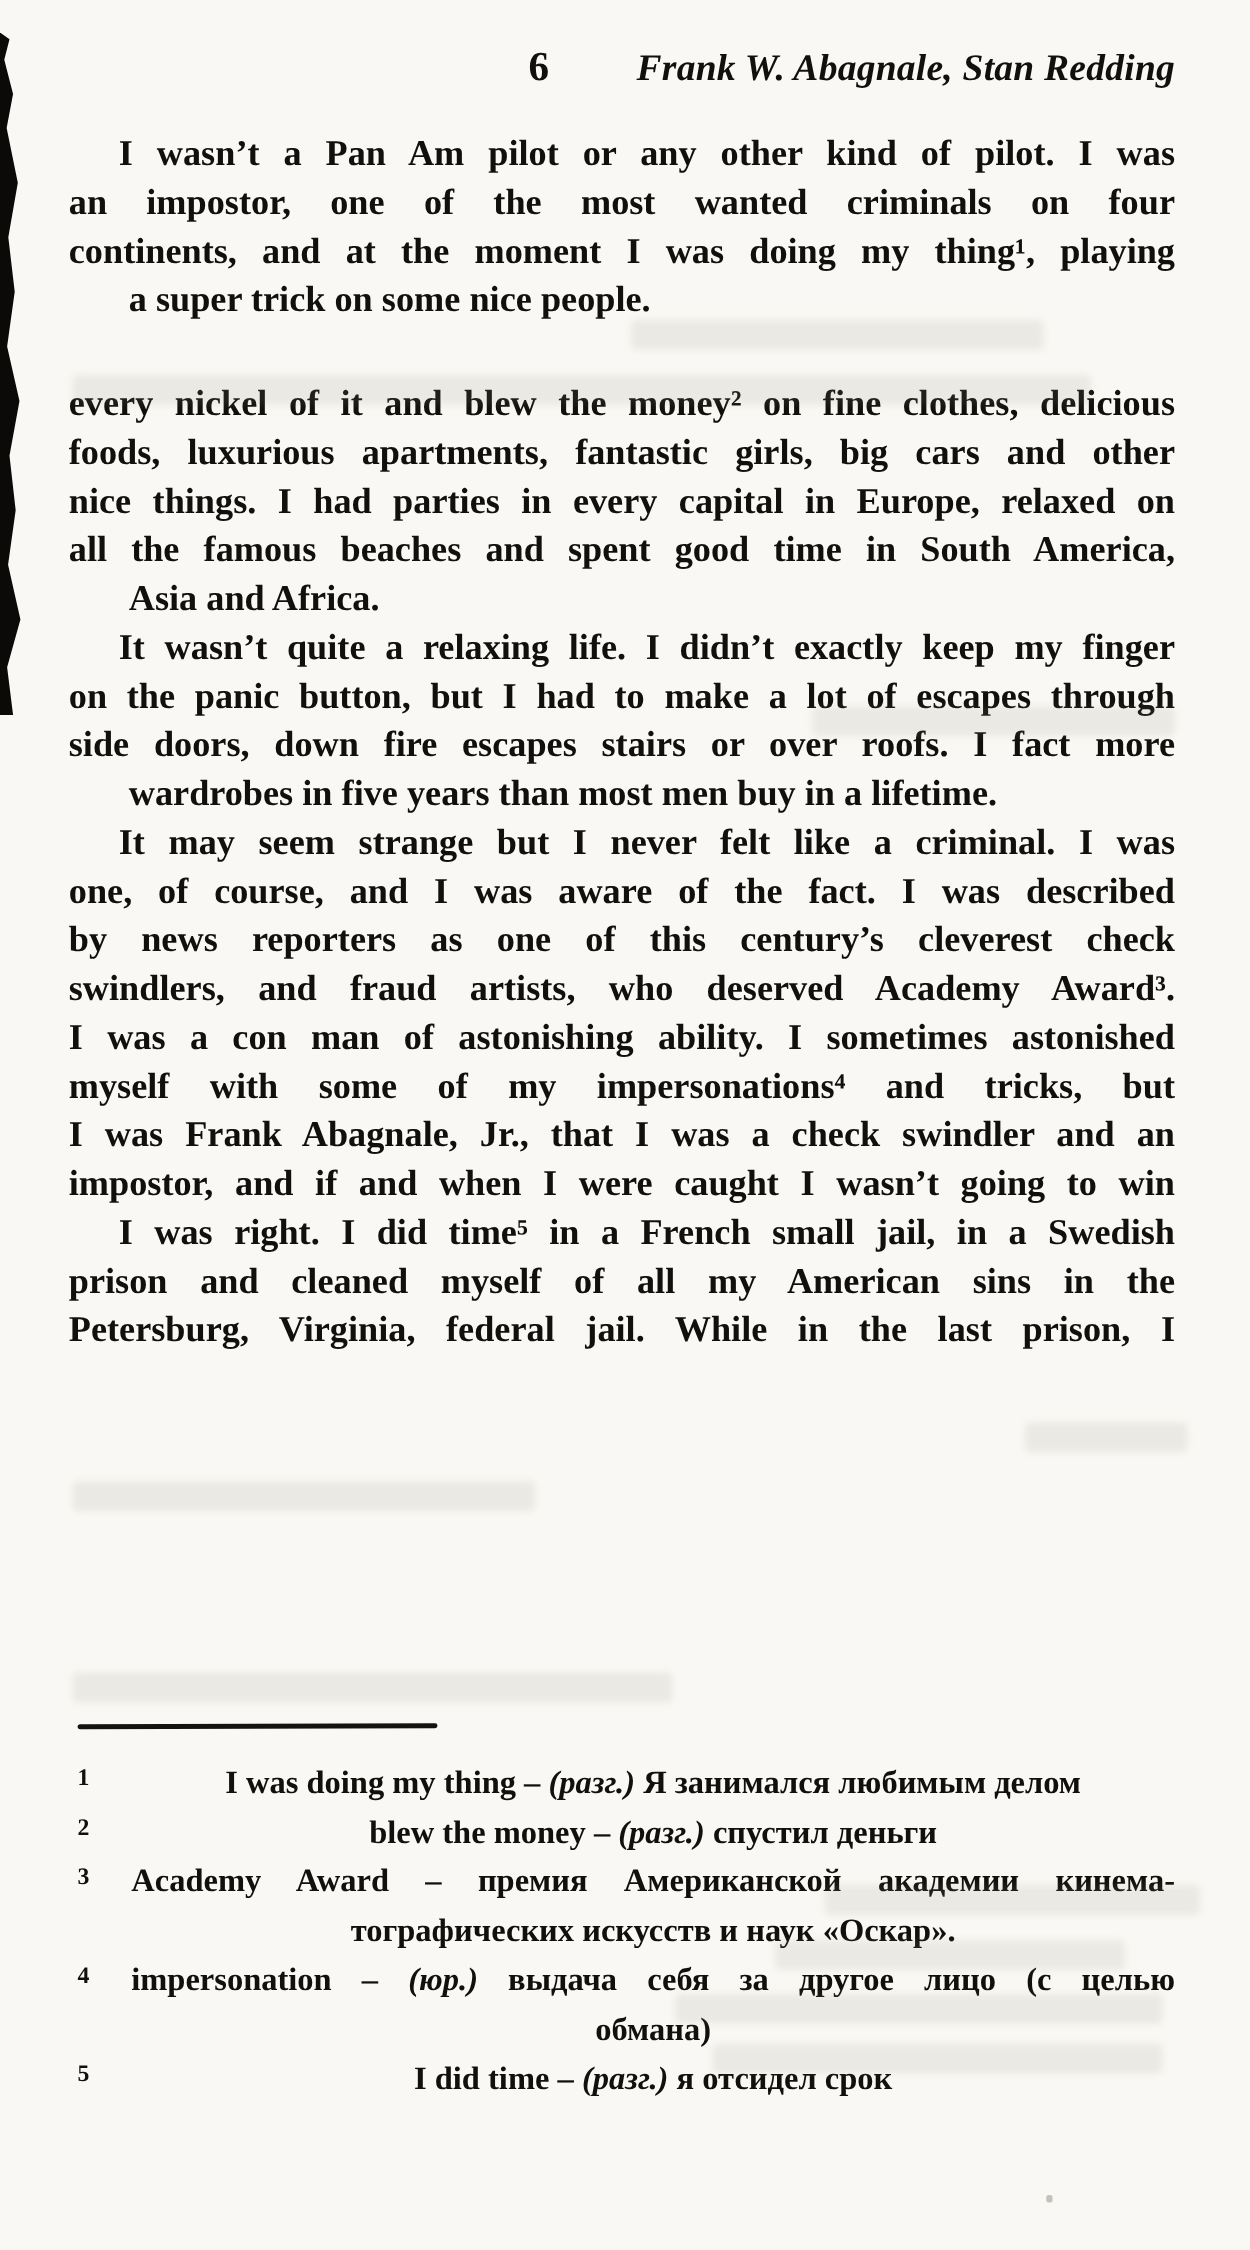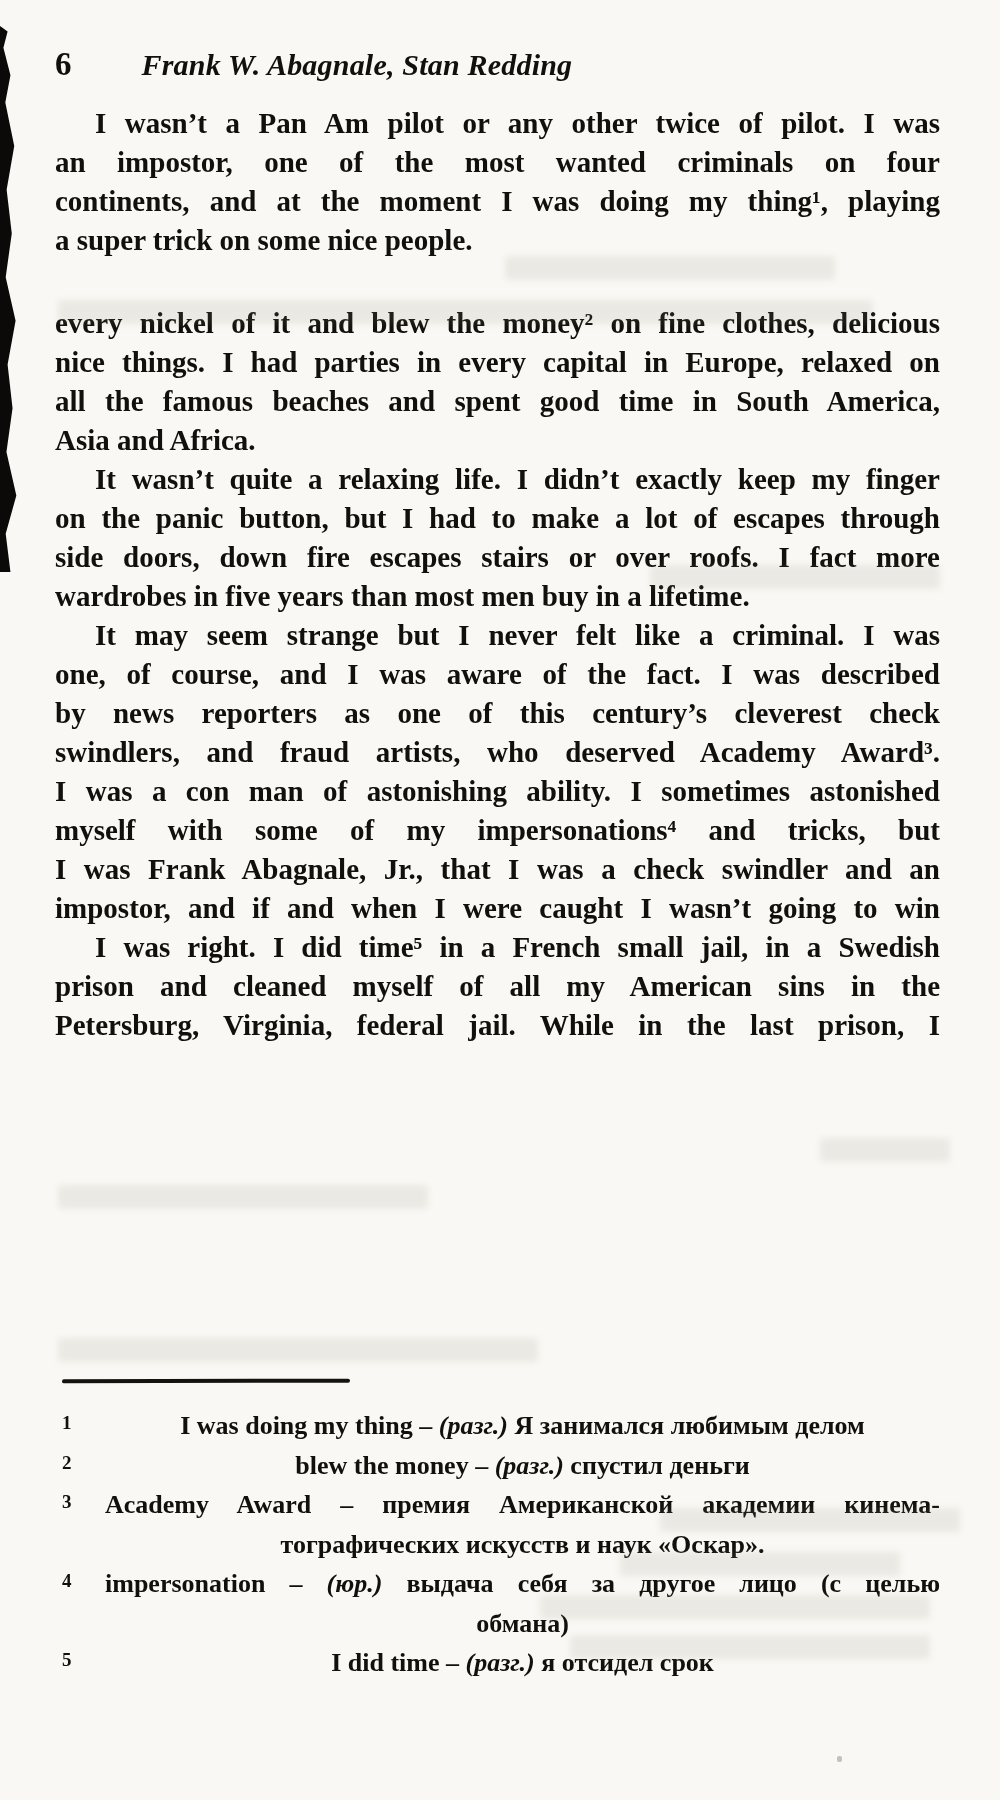--- a/index.html
+++ b/index.html
@@ -11,33 +11,33 @@
   .page{position:absolute;inset:0;}
   
   .scanband{
     position:absolute;left:0;top:26px;width:19px;height:546px;background:#0b0a08;
     clip-path:polygon(0 0,40% 1%,18% 4%,55% 9%,28% 14%,75% 22%,35% 30%,62% 38%,30% 46%,82% 54%,40% 62%,66% 70%,34% 78%,86% 86%,30% 93%,55% 100%,0 100%);
   }
   
   .bleed{position:absolute;height:24px;background:#8d8878;opacity:.13;filter:blur(3px);border-radius:4px;}
   .speck{position:absolute;width:5px;height:6px;background:#9a958a;opacity:.55;border-radius:2px;}
 
-  .header{position:absolute;top:46px;left:55px;right:60px;white-space:nowrap;}
+  .header{position:absolute;top:36px;left:55px;right:60px;white-space:nowrap;text-align:right;}
   .pagenum{font-size:33px;font-weight:600;display:inline-block;}
   .title{margin-left:70px;font-size:30px;font-weight:700;font-style:italic;display:inline-block;letter-spacing:.2px;}
 
   .body{
     position:absolute;top:104px;left:55px;width:885px;
     font-size:29px;font-weight:600;line-height:39px;
   }
   .para{margin:0;}
   .para.brk{margin-bottom:44px;}
   .line{text-align:justify;text-align-last:justify;}
   .line.indent{text-indent:40px;}
-  .line.endline{text-align-last:left;}
+  .line.endline{text-align-last:left;margin-left:48px;}
 
   .fnrule{position:absolute;top:1379px;left:62px;width:288px;height:4px;background:#15130f;border-radius:2px;transform:rotate(-.15deg);}
 
   .footnotes{
     position:absolute;top:1406px;left:62px;width:878px;
     font-size:26px;font-weight:600;line-height:39.5px;
   }
   .fnrow{display:flex;align-items:flex-start;}
   .fnmark{flex:0 0 43px;width:43px;font-size:19px;line-height:36px;transform:translateY(-1px);}
   .fncontent{flex:1;min-width:0;}
@@ -51,27 +51,28 @@
 <div class="page">
 
   <div class="scanband"></div>
 
   <div class="header">
     <span class="pagenum">6</span><span class="title">Frank W. Abagnale, Stan Redding</span>
   </div>
 
   <div class="body" id="body-text">
       <div class="para brk">
-        <div class="line indent">I wasn’t a Pan Am pilot or any other twice of pilot. I was</div>
+        <div class="line indent">I wasn’t a Pan Am pilot or any other kind of pilot. I was</div>
         <div class="line">an impostor, one of the most wanted criminals on four</div>
         <div class="line">continents, and at the moment I was doing my thing¹, playing</div>
         <div class="line endline">a super trick on some nice people.</div>
       </div>
       <div class="para">
         <div class="line">every nickel of it and blew the money² on fine clothes, delicious</div>
+        <div class="line">foods, luxurious apartments, fantastic girls, big cars and other</div>
         <div class="line">nice things. I had parties in every capital in Europe, relaxed on</div>
         <div class="line">all the famous beaches and spent good time in South America,</div>
         <div class="line endline">Asia and Africa.</div>
       </div>
       <div class="para">
         <div class="line indent">It wasn’t quite a relaxing life. I didn’t exactly keep my finger</div>
         <div class="line">on the panic button, but I had to make a lot of escapes through</div>
         <div class="line">side doors, down fire escapes stairs or over roofs. I fact more</div>
         <div class="line endline">wardrobes in five years than most men buy in a lifetime.</div>
       </div>

